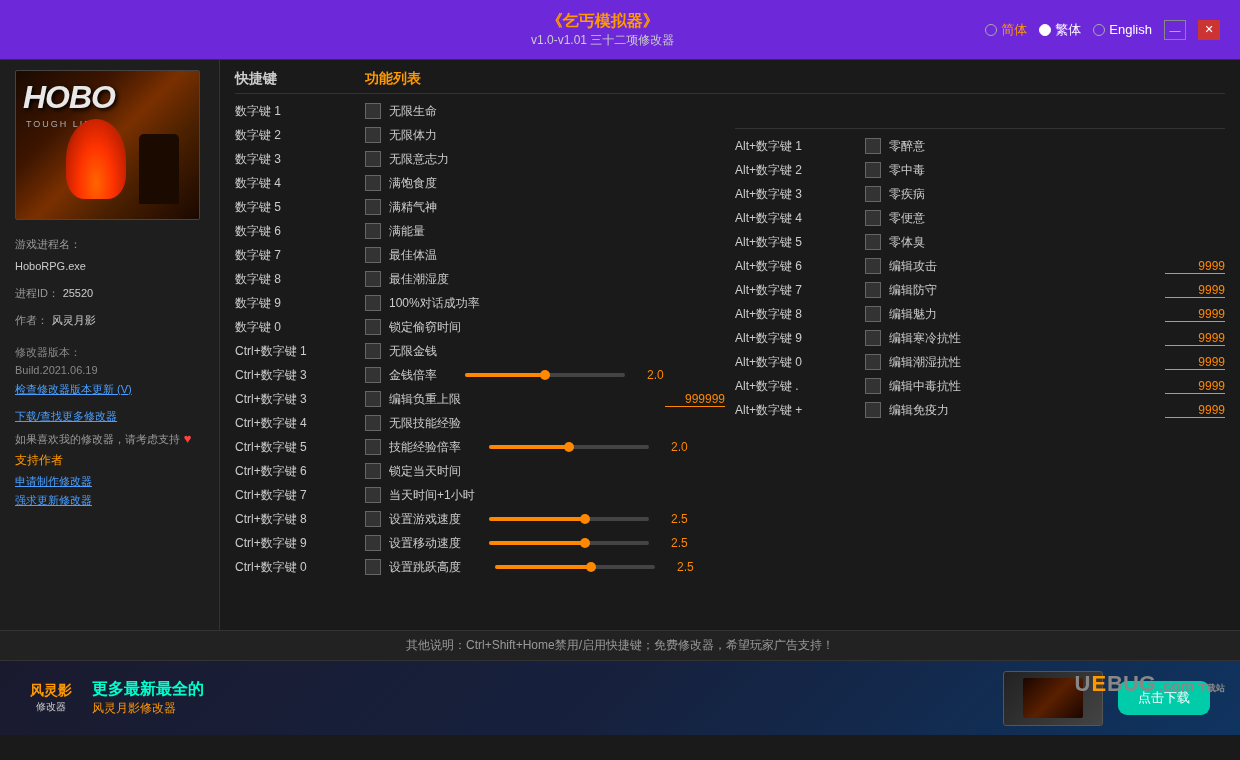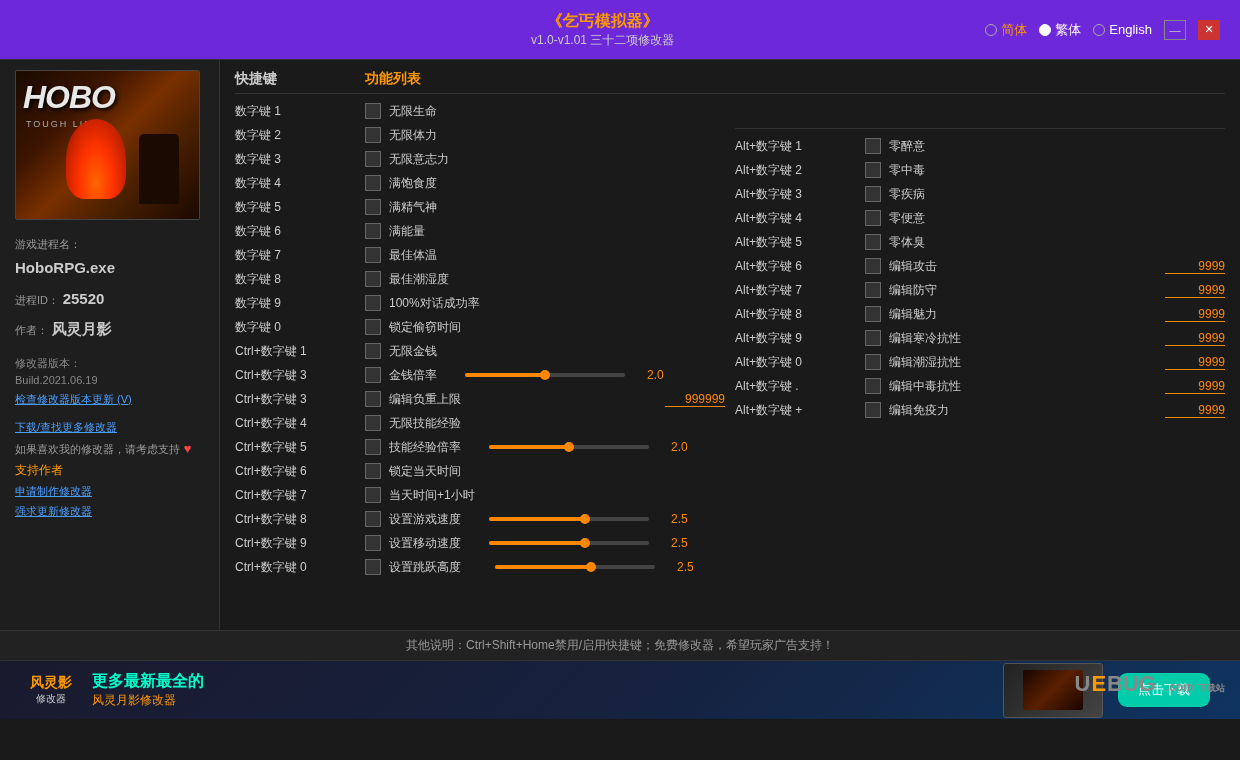--- a/index.html
+++ b/index.html
@@ -135,21 +135,21 @@
       bottom: 15px;
       right: 20px;
       width: 40px;
       height: 70px;
       background: #1a0a00;
       border-radius: 5px 5px 0 0;
     }
 
     .info-section { margin-top: 5px; }
     .info-label { color: #999; font-size: 11px; line-height: 1.8; }
-    .info-value { color: #ccc; font-size: 15px; font-weight: bold; }
+    .info-value { color: #ccc; font-size: 11px; }
     .info-row { line-height: 1.7; }
 
     .version-text { color: #888; font-size: 11px; line-height: 1.6; }
     .link-text { color: #4a9eff; font-size: 11px; cursor: pointer; text-decoration: underline; line-height: 1.8; }
     .link-orange { color: #ff9900; font-size: 12px; cursor: pointer; line-height: 1.8; }
 
     
     #right-panel {
       flex: 1;
       padding: 5px 15px;
@@ -239,21 +239,21 @@
       display: flex;
       align-items: center;
       justify-content: center;
       border-top: 1px solid #333;
       color: #999;
       font-size: 12px;
     }
 
     
     #banner-ad {
-      height: 59px;
+      height: 75px;
       background: linear-gradient(135deg, #1a1a2e 0%, #16213e 50%, #0f3460 100%);
       display: flex;
       align-items: center;
       justify-content: space-between;
       padding: 0 30px;
       border-top: 1px solid #333;
       position: relative;
     }
     .banner-left {
       display: flex;
@@ -607,18 +607,18 @@
 
   <div style="width:100px;height:55px;background:linear-gradient(135deg,#222,#444);border:1px solid #555;border-radius:3px;display:flex;align-items:center;justify-content:center;margin-right:15px;">
     <div style="width:60px;height:40px;background:linear-gradient(135deg,#1a0500,#5a2000,#1a0500);border-radius:2px;"></div>
   </div>
   <button class="banner-btn">点击下载</button>
 
   <div id="uebug" style="position:absolute;right:15px;bottom:10px;display:flex;align-items:baseline;gap:1px;">
     <span style="color:#888;font-size:22px;font-weight:900;">U</span>
     <span style="color:#ff9900;font-size:22px;font-weight:900;">E</span>
     <span style="color:#888;font-size:22px;font-weight:900;">BUG</span>
-    <span style="color:#888;font-size:12px;margin-left:9px;text-align:right;">.com</span>
+    <span style="color:#888;font-size:15px;margin-left:2px;text-align:right;">.com</span>
     <div style="margin-left:3px;display:flex;flex-direction:column;align-items:center;">
       <span style="color:#888;font-size:9px;">下载站</span>
     </div>
   </div>
 </div>
 
 </body></html>

